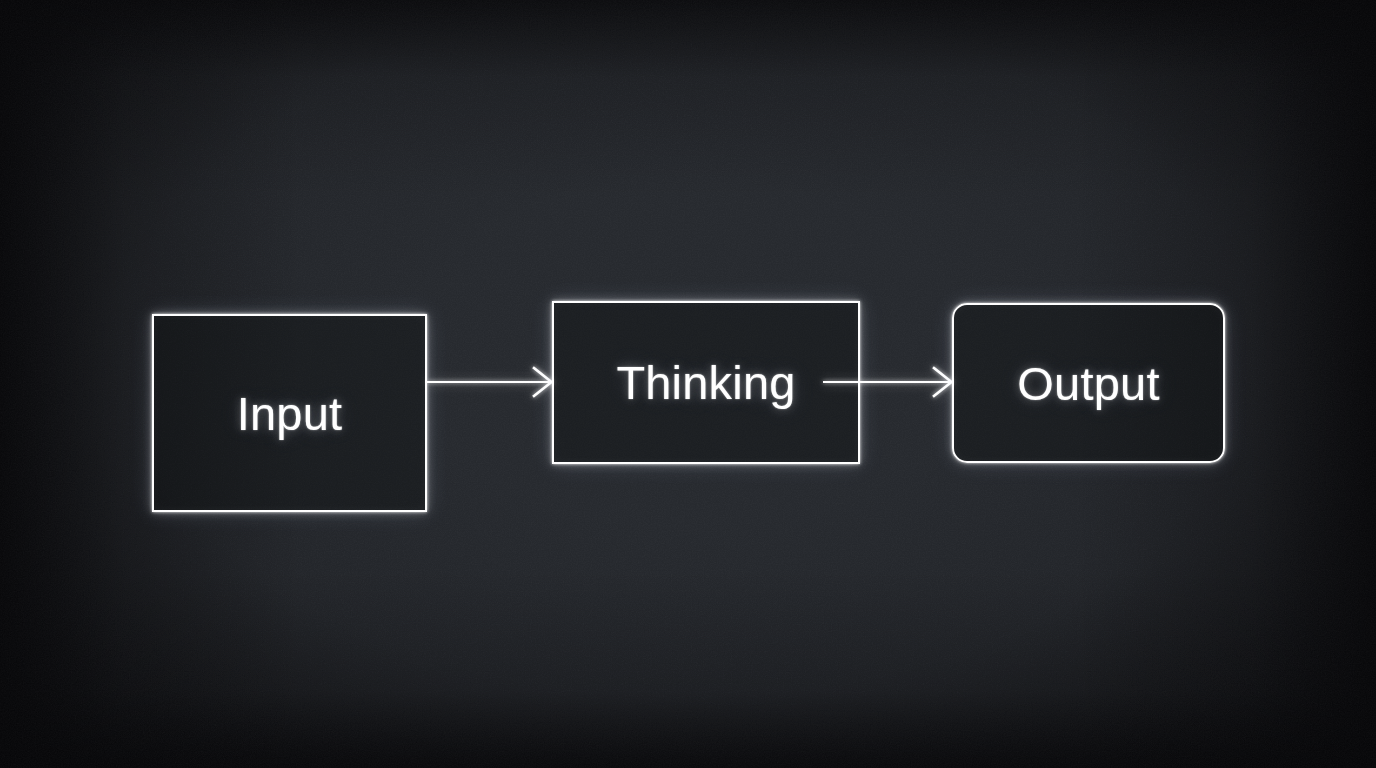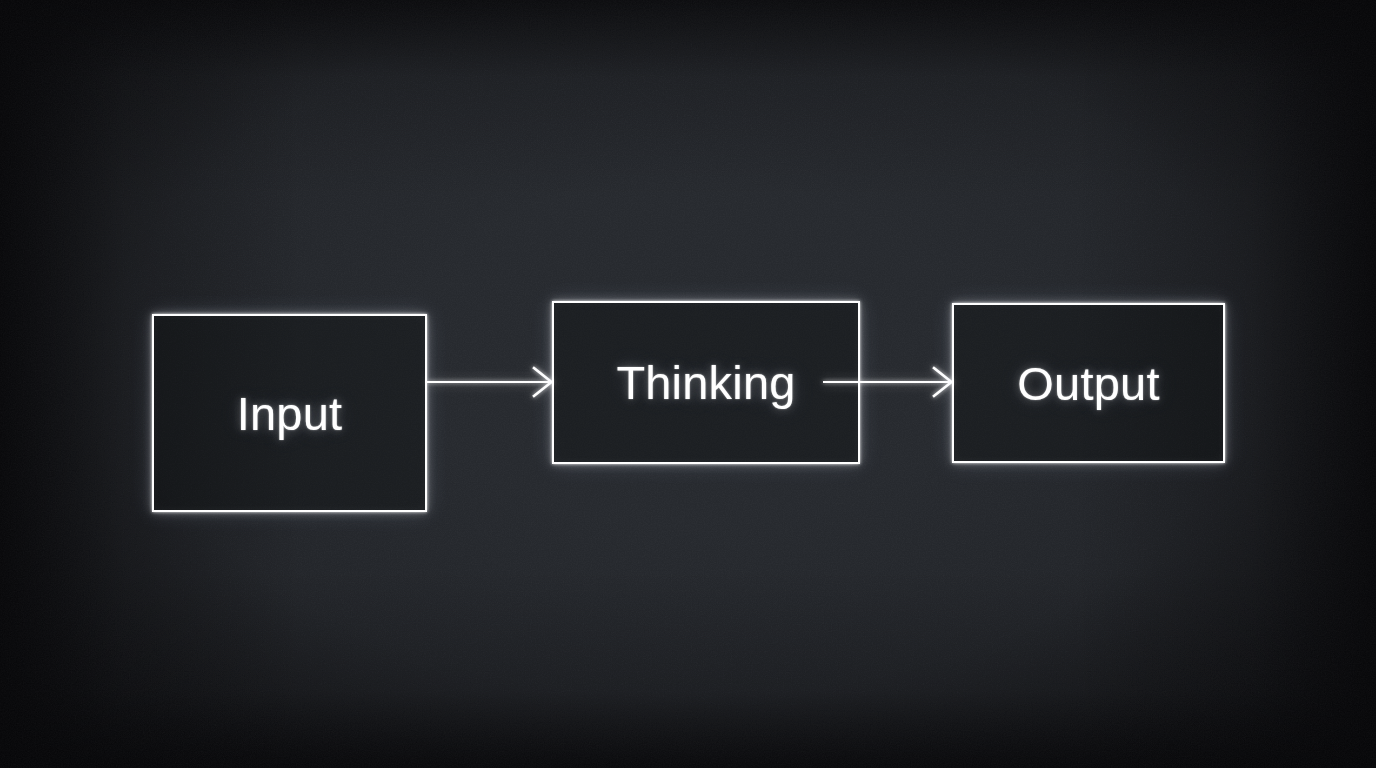--- a/index.html
+++ b/index.html
@@ -99,21 +99,21 @@
     line-height: 1;
     white-space: nowrap;
     text-shadow:
       0 0 2px rgba(255,255,255,0.55),
       0 0 10px rgba(255,255,255,0.30),
       0 0 24px rgba(190,205,255,0.16);
   }
 
   #node-input    { left: 152px; top: 314px; width: 275px; height: 198px; }
   #node-thinking { left: 552px; top: 301px; width: 308px; height: 163px; }
-  #node-output   { left: 952px; top: 303px; width: 273px; height: 160px; }
+  #node-output   { left: 952px; top: 303px; width: 273px; height: 160px; border-radius: 15px; }
 
   .connector {
     position: absolute;
     overflow: visible;
     pointer-events: none;
   }
   .connector svg {
     display: block;
     overflow: visible;
   }

